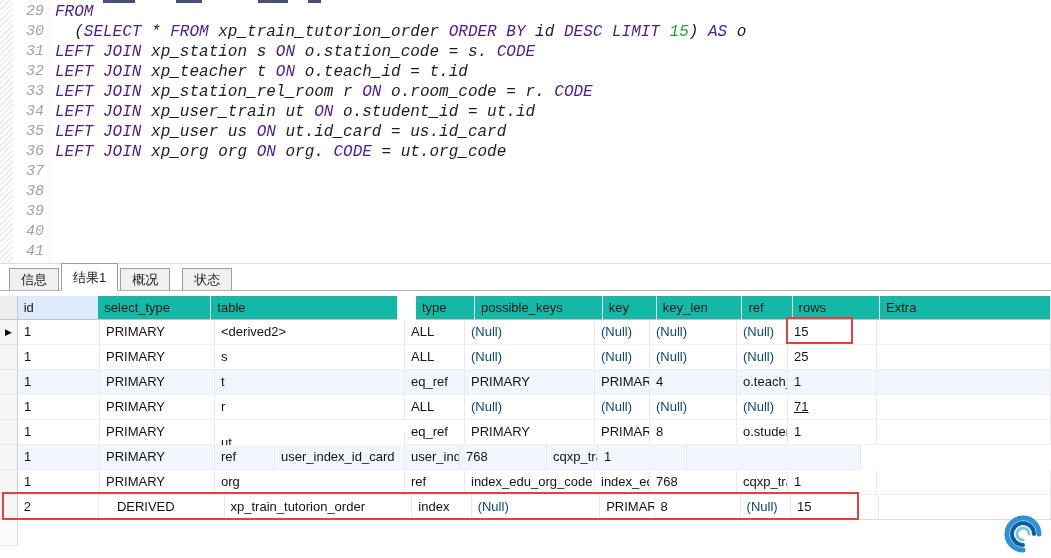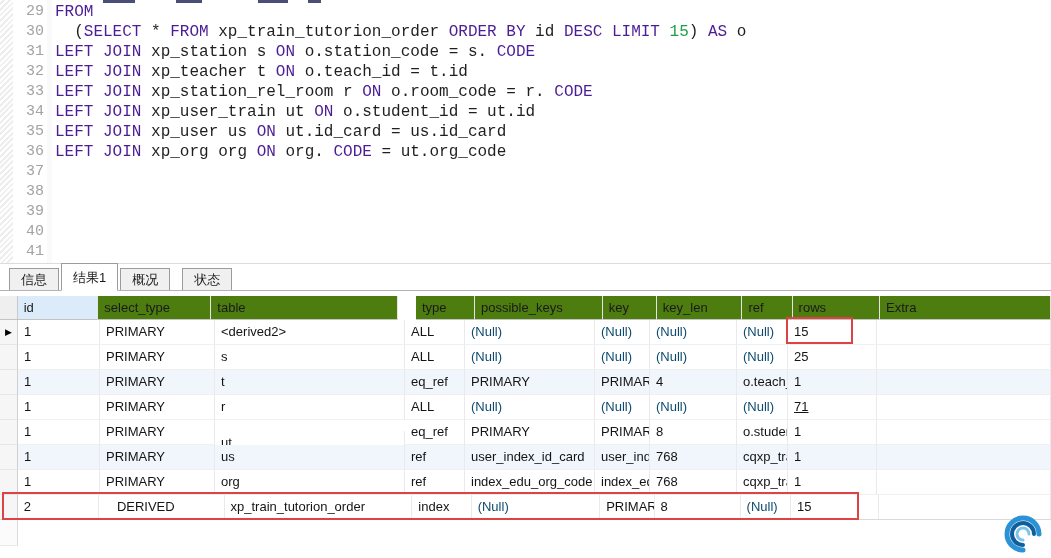--- a/index.html
+++ b/index.html
@@ -6,41 +6,41 @@
   .screen{position:relative;width:1051px;height:558px;background:#ffffff;overflow:hidden;
           font-family:"Liberation Sans",sans-serif;}
 
   
   .editor{position:absolute;left:0;top:0;width:1051px;height:263px;background:#fff;}
   .hatch{position:absolute;left:0;top:0;width:13px;height:263px;
          background:repeating-linear-gradient(135deg,#ffffff 0 2px,#eeeeee 2px 4px);}
   .gutter-sep{position:absolute;left:47px;top:0;width:5px;height:263px;background:#fafafa;}
   .frag{position:absolute;top:0;height:3px;background:#4b4e77;}
   .code-line{position:absolute;left:0;width:1051px;height:20px;line-height:20px;
-             font-family:"Liberation Mono","DejaVu Sans Mono",monospace;font-size:16px;white-space:pre;}
+             font-family:"Liberation Mono","DejaVu Sans Mono",monospace;font-size:16px;white-space:pre;font-style:italic;}
   .lnum{position:absolute;left:0;top:0;width:44px;text-align:right;color:#a3a3a3;font-size:15px;}
   .ltext{position:absolute;left:55px;top:0;color:#1f1f1f;}
   .seg.kw{color:#4c1d95;}
   .seg.num{color:#1fa046;}
   .seg.pl{color:#1f1f1f;}
 
   
   .tabstrip{position:absolute;left:0;top:263px;width:1051px;height:28px;box-sizing:border-box;
             background:#ffffff;border-top:1px solid #dcdcdc;border-bottom:1px solid #b4b4b4;
             display:flex;align-items:flex-end;padding-left:9px;}
   .tab{height:22px;line-height:22px;padding:0 11px;font-size:13px;color:#1a1a1a;
        background:#f0f0f0;border:1px solid #9c9c9c;border-bottom:none;margin-right:2px;box-sizing:border-box;}
   .tab.active{height:28px;line-height:27px;background:#ffffff;margin-bottom:-1px;border-bottom:1px solid #ffffff;z-index:2;}
   .tab:nth-child(4){margin-left:10px;}
 
   
   .grid{position:absolute;left:0;top:296px;width:1051px;}
   .hrow{display:flex;height:24px;}
   .hcell{box-sizing:border-box;height:24px;line-height:23px;padding-left:6px;font-size:13px;color:#1a1a1a;
-         background:#4d7c0f;border-right:1px solid #e4e4e4;border-bottom:1px solid #c3c3c3;
+         background:#14b8a6;border-right:1px solid #e4e4e4;border-bottom:1px solid #c3c3c3;
          overflow:hidden;white-space:pre;}
   .hcell.sel{background:#dcebf9;}
   .corner{box-sizing:border-box;width:18px;height:24px;background:#efefef;
           border-right:1px solid #c9c9c9;border-bottom:1px solid #c3c3c3;}
   .grow{display:flex;height:25px;}
   .rowh{box-sizing:border-box;width:18px;height:25px;background:#f6f6f6;
         border-right:1px solid #cfcfcf;border-bottom:1px solid #e6e6e6;
         display:flex;align-items:center;justify-content:center;font-size:9px;color:#000;}
   .cell{box-sizing:border-box;height:25px;line-height:24px;padding-left:6px;font-size:13px;color:#141414;
         background:#ffffff;border-right:1px solid #eaeaea;border-bottom:1px solid #f0f0f0;
@@ -175,21 +175,20 @@
         <div class="cell" style="width: 55px;">PRIMARY</div>
         <div class="cell" style="width: 87px;">8</div>
         <div class="cell" style="width: 51px;">o.student_id</div>
         <div class="cell" style="width: 89px;">1</div>
         <div class="cell" style="width: 174px;"></div>
       </div>
       <div class="grow striped">
         <div class="rowh"></div>
         <div class="cell" style="width: 82px;">1</div>
         <div class="cell" style="width: 115px;">PRIMARY</div>
-        <div class="cell" style="width: 190px;">us</div>
         <div class="cell" style="width: 60px;">ref</div>
         <div class="cell" style="width: 130px;">user_index_id_card</div>
         <div class="cell" style="width: 55px;">user_index_id_card</div>
         <div class="cell" style="width: 87px;">768</div>
         <div class="cell" style="width: 51px;">cqxp_train</div>
         <div class="cell" style="width: 89px;">1</div>
         <div class="cell" style="width: 174px;"></div>
       </div>
       <div class="grow">
         <div class="rowh"></div>

